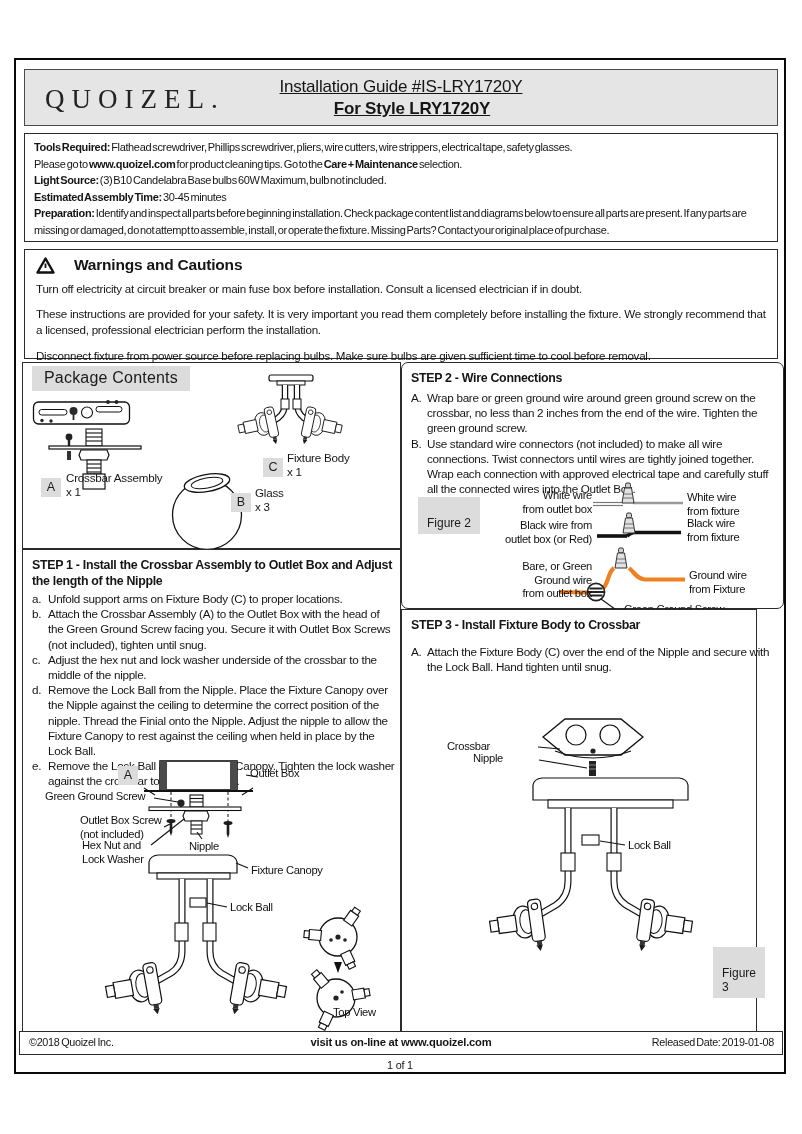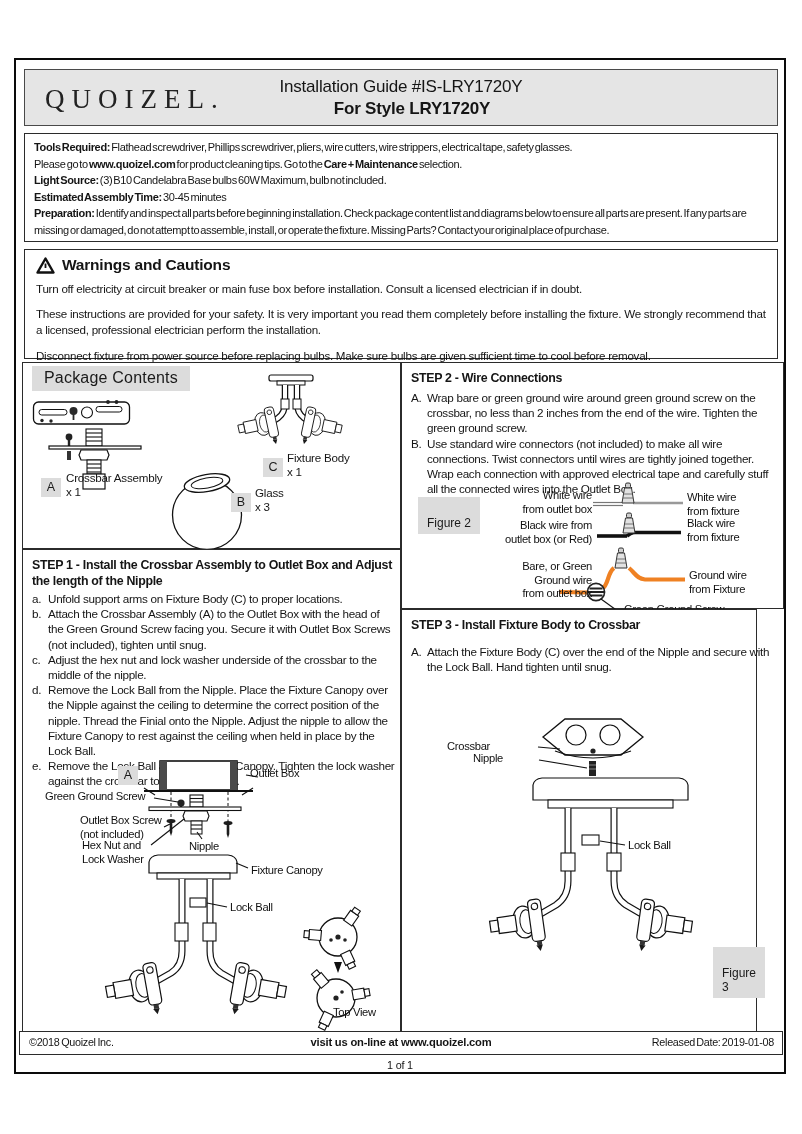--- a/index.html
+++ b/index.html
@@ -3,34 +3,34 @@
 <meta charset="utf-8">
 <style>
   html,body{margin:0;padding:0;background:#fff;}
   body{width:802px;height:1134px;position:relative;font-family:"Liberation Sans","DejaVu Sans",sans-serif;color:#151515;}
   .frame{position:absolute;left:14px;top:58px;width:772px;height:1016px;border:2px solid #0a0a0a;box-sizing:border-box;background:#fff;}
   .abs{position:absolute;}
   .panel{position:absolute;border:1px solid #2b2b2b;background:#fff;box-sizing:border-box;}
   
   .hdr{left:8px;top:9px;width:754px;height:57px;background:#e5e5e5;border:1px solid #4a4a4a;}
   .logo{position:absolute;left:20px;top:14px;font-family:"Liberation Serif","DejaVu Serif",serif;font-size:27px;letter-spacing:7px;color:#222;}
-  .hdr-titles{position:absolute;left:0;top:6px;width:100%;text-align:center;line-height:1.28;}
+  .hdr-titles{position:absolute;left:0;top:6px;width:100%;text-align:center;line-height:1.28;text-decoration:underline;}
   .t1{font-size:17px;letter-spacing:-0.2px;}
   .t2{font-size:17px;font-weight:bold;letter-spacing:-0.2px;margin-left:22px;}
   
   .info{left:8px;top:73px;width:754px;height:109px;padding:5px 9px;font-size:11px;line-height:1.5;letter-spacing:-0.35px;word-spacing:-1.6px;}
   .info b{letter-spacing:-0.35px;}
   
   .warn{left:8px;top:189px;width:754px;height:110px;padding:4px 11px;}
-  .warn-title{font-size:15.5px;font-weight:bold;letter-spacing:-0.2px;display:flex;align-items:center;gap:7px;margin-top:2px;}
+  .warn-title{font-size:15.5px;font-weight:bold;letter-spacing:-0.2px;display:flex;align-items:center;gap:19px;margin-top:2px;}
   .warn p{margin:7px 0 0 0;font-size:11.6px;line-height:1.38;letter-spacing:-0.25px;}
   
   .pkg{left:6px;top:302px;width:379px;height:187px;}
   .s1{left:6px;top:489px;width:379px;height:483px;}
-  .s2{left:385px;top:302px;width:383px;height:247px;}
+  .s2{left:385px;top:302px;width:383px;height:247px;border-radius:7px;}
   .s3{left:385px;top:549px;width:356px;height:423px;}
   .chip{position:absolute;background:#dcdcdc;color:#1a1a1a;}
   .pkg-title{left:9px;top:3px;padding:3px 12px 4px 12px;font-size:16px;letter-spacing:0.2px;}
   .part-chip{width:20px;height:19px;text-align:center;font-size:12.5px;line-height:19px;}
   .part-txt{position:absolute;font-size:11.6px;line-height:1.25;letter-spacing:-0.2px;}
   .step-title{position:absolute;left:9px;top:7px;font-weight:bold;font-size:12.4px;line-height:1.3;letter-spacing:-0.3px;}
   .ilist{position:absolute;font-size:11.7px;line-height:1.3;letter-spacing:-0.3px;}
   .li{display:flex;margin:0;}
   .li .p{flex:0 0 16px;}
   .li .t{flex:1;}

